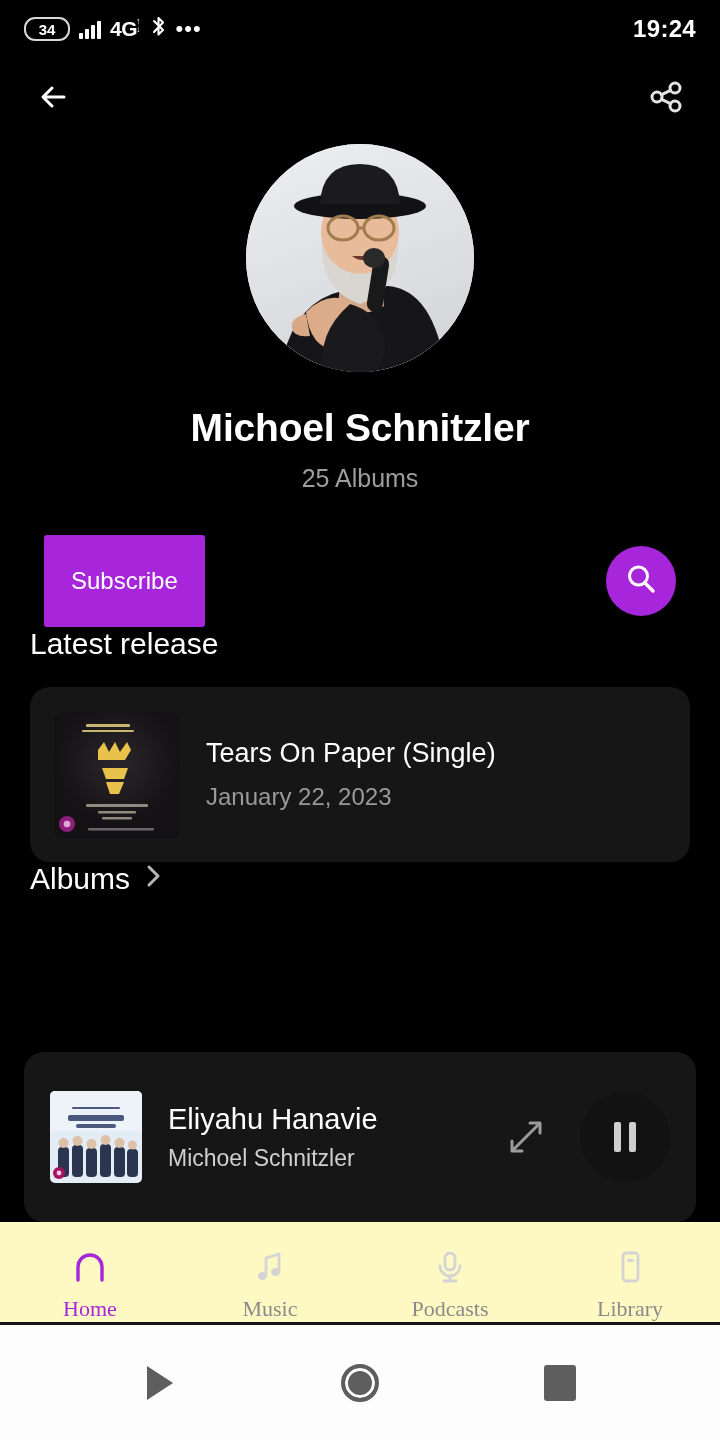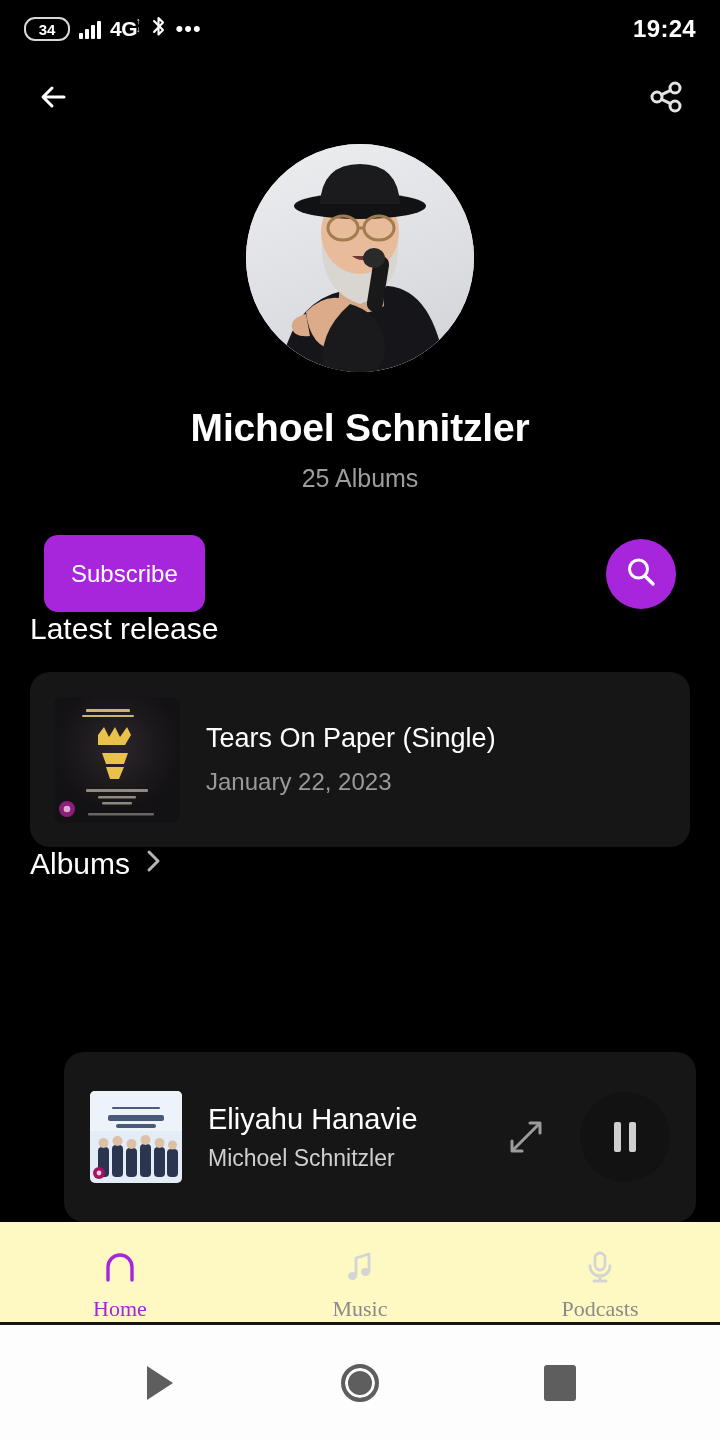--- a/index.html
+++ b/index.html
@@ -53,22 +53,22 @@
     margin-top:34px; font-size:39px; font-weight:bold; color:#fff; letter-spacing:-0.2px;
   }
   .artist-sub { margin-top:14px; font-size:25px; color:#9d9d9d; }
 
   
   .actions {
     display:flex; align-items:center; margin-top:42px;
     padding:0 44px; gap:30px;
   }
   .btn {
-    background:#a726dc; color:#fff; border:none; border-radius:14px;
-    height:77px; padding:0 27px; font-size:24px;
+    background:#a726dc; color:#fff; border:none; border-radius:3px;
+    height:92px; padding:0 27px; font-size:24px;
     display:flex; align-items:center; gap:20px; cursor:pointer;
     font-family:"Liberation Sans", sans-serif;
   }
   .fab {
     margin-left:auto; width:70px; height:70px; border-radius:50%;
     background:#a726dc; display:flex; align-items:center; justify-content:center;
     cursor:pointer;
   }
 
   
@@ -79,21 +79,21 @@
   .card {
     margin:26px 30px 0; background:#161616; border-radius:20px;
     display:flex; align-items:center; padding:22px 24px; gap:26px;
     height:175px; cursor:pointer;
   }
   .cover { width:126px; height:126px; border-radius:8px; overflow:hidden; position:relative; flex:none; }
   .release-title { color:#fff; font-size:27px; }
   .release-date { color:#9a9a9a; font-size:24px; margin-top:14px; }
 
   
-  .miniplayer-wrap { position:absolute; left:0; right:0; bottom:218px; padding:0 24px;margin-left:40px; }
+  .miniplayer-wrap { position:absolute; left:0; right:0; bottom:218px; padding:0 24px; }
   .miniplayer {
     background:#161616; border-radius:20px; height:170px;
     display:flex; align-items:center; padding:0 26px; gap:26px;
   }
   .mp-cover { width:92px; height:92px; border-radius:5px; overflow:hidden; position:relative; flex:none; }
   .mp-text { flex:1; min-width:0; }
   .mp-title { color:#fff; font-size:29px; white-space:nowrap; overflow:hidden; text-overflow:ellipsis; }
   .mp-artist { color:#cfcfcf; font-size:23px; margin-top:9px; }
   .mp-expand { width:56px; height:56px; display:flex; align-items:center; justify-content:center; cursor:pointer; }
   .mp-play {
@@ -340,20 +340,29 @@
     <div class="navitem">
       <span>
         <svg width="34" height="32" viewBox="0 0 34 32">
           <rect x="12" y="2" width="10" height="17" rx="5" fill="none" stroke="#d4d4d4" stroke-width="2.8"></rect>
           <path d="M7 15 a10 10 0 0 0 20 0" fill="none" stroke="#d4d4d4" stroke-width="2.8" stroke-linecap="round"></path>
           <path d="M17 25 v5 M11 30 h12" stroke="#d4d4d4" stroke-width="2.8" stroke-linecap="round"></path>
         </svg>
       </span>
       <span class="lbl">Podcasts</span>
     </div>
+    <div class="navitem">
+      <span>
+        <svg width="34" height="32" viewBox="0 0 34 32">
+          <rect x="10" y="2" width="15" height="28" rx="3" fill="none" stroke="#d4d4d4" stroke-width="2.8"></rect>
+          <rect x="14" y="8" width="7" height="3" rx="1.5" fill="#d4d4d4"></rect>
+        </svg>
+      </span>
+      <span class="lbl">Library</span>
+    </div>
   </div>
 
   <div class="androidnav">
     <div class="an-btn">
         <div class="an-tri"></div>
       </div>
     <div class="an-btn">
         <div class="an-circle"></div>
       </div>
     <div class="an-btn">

